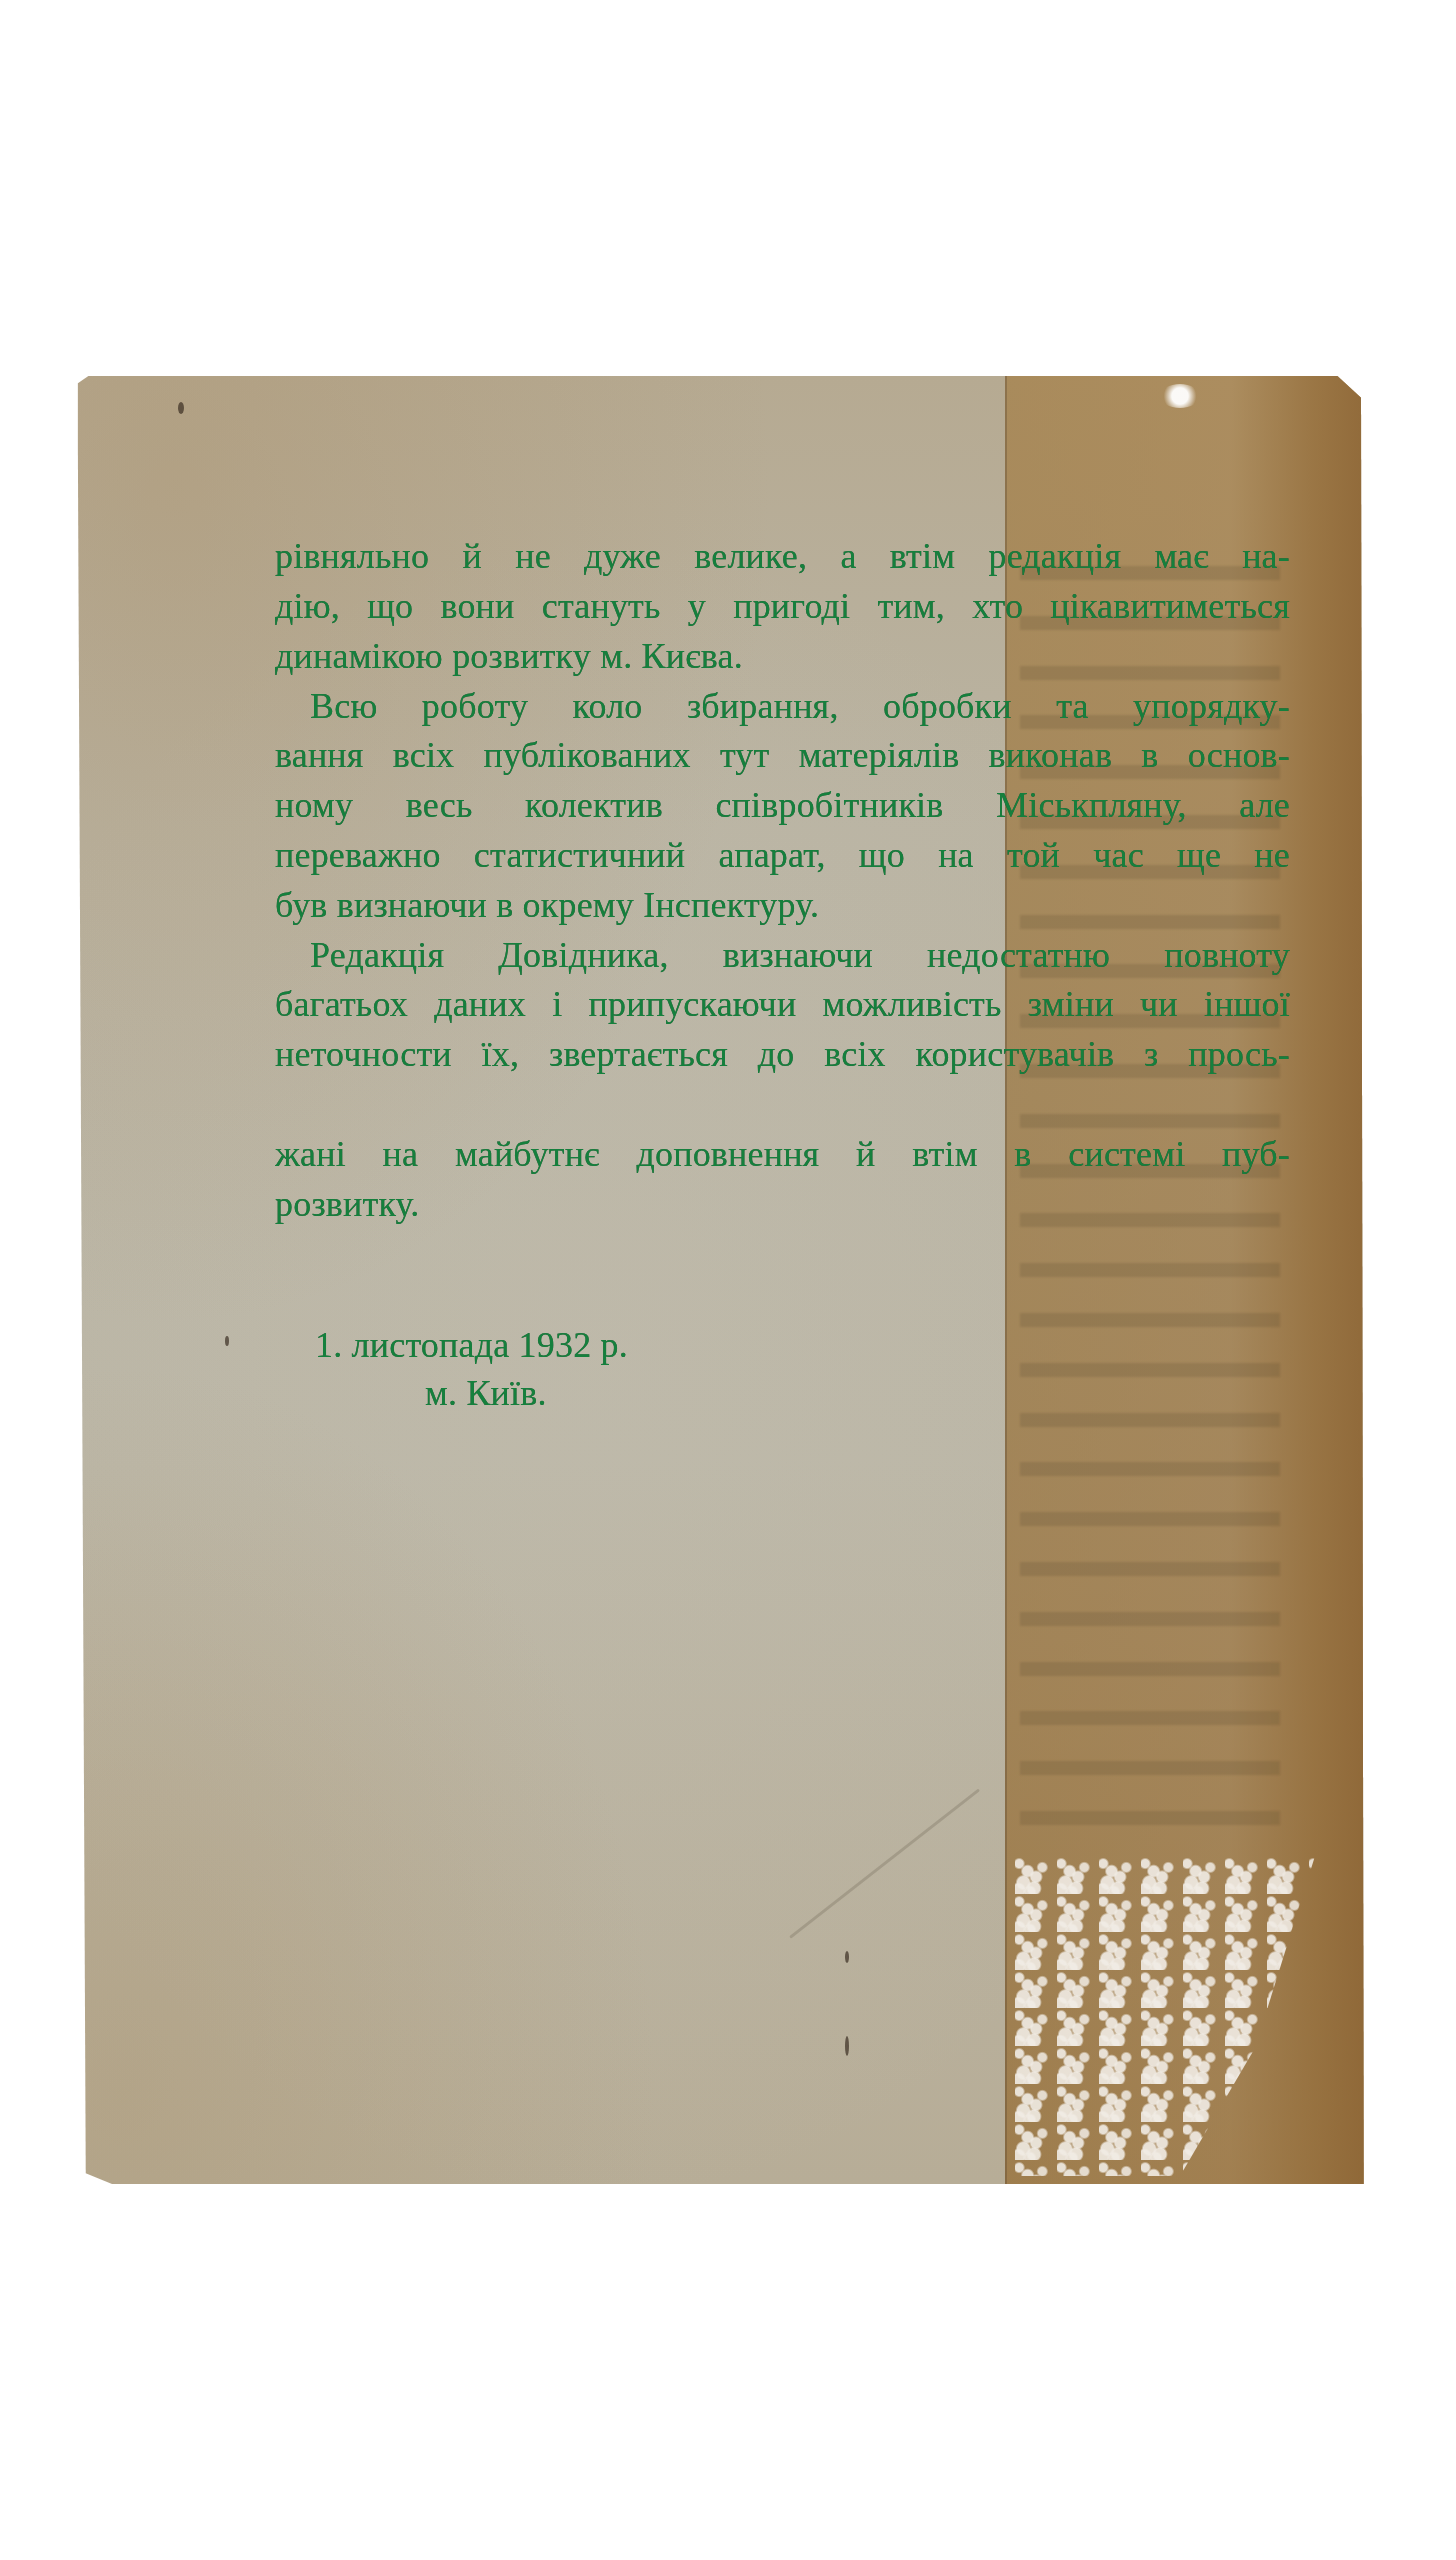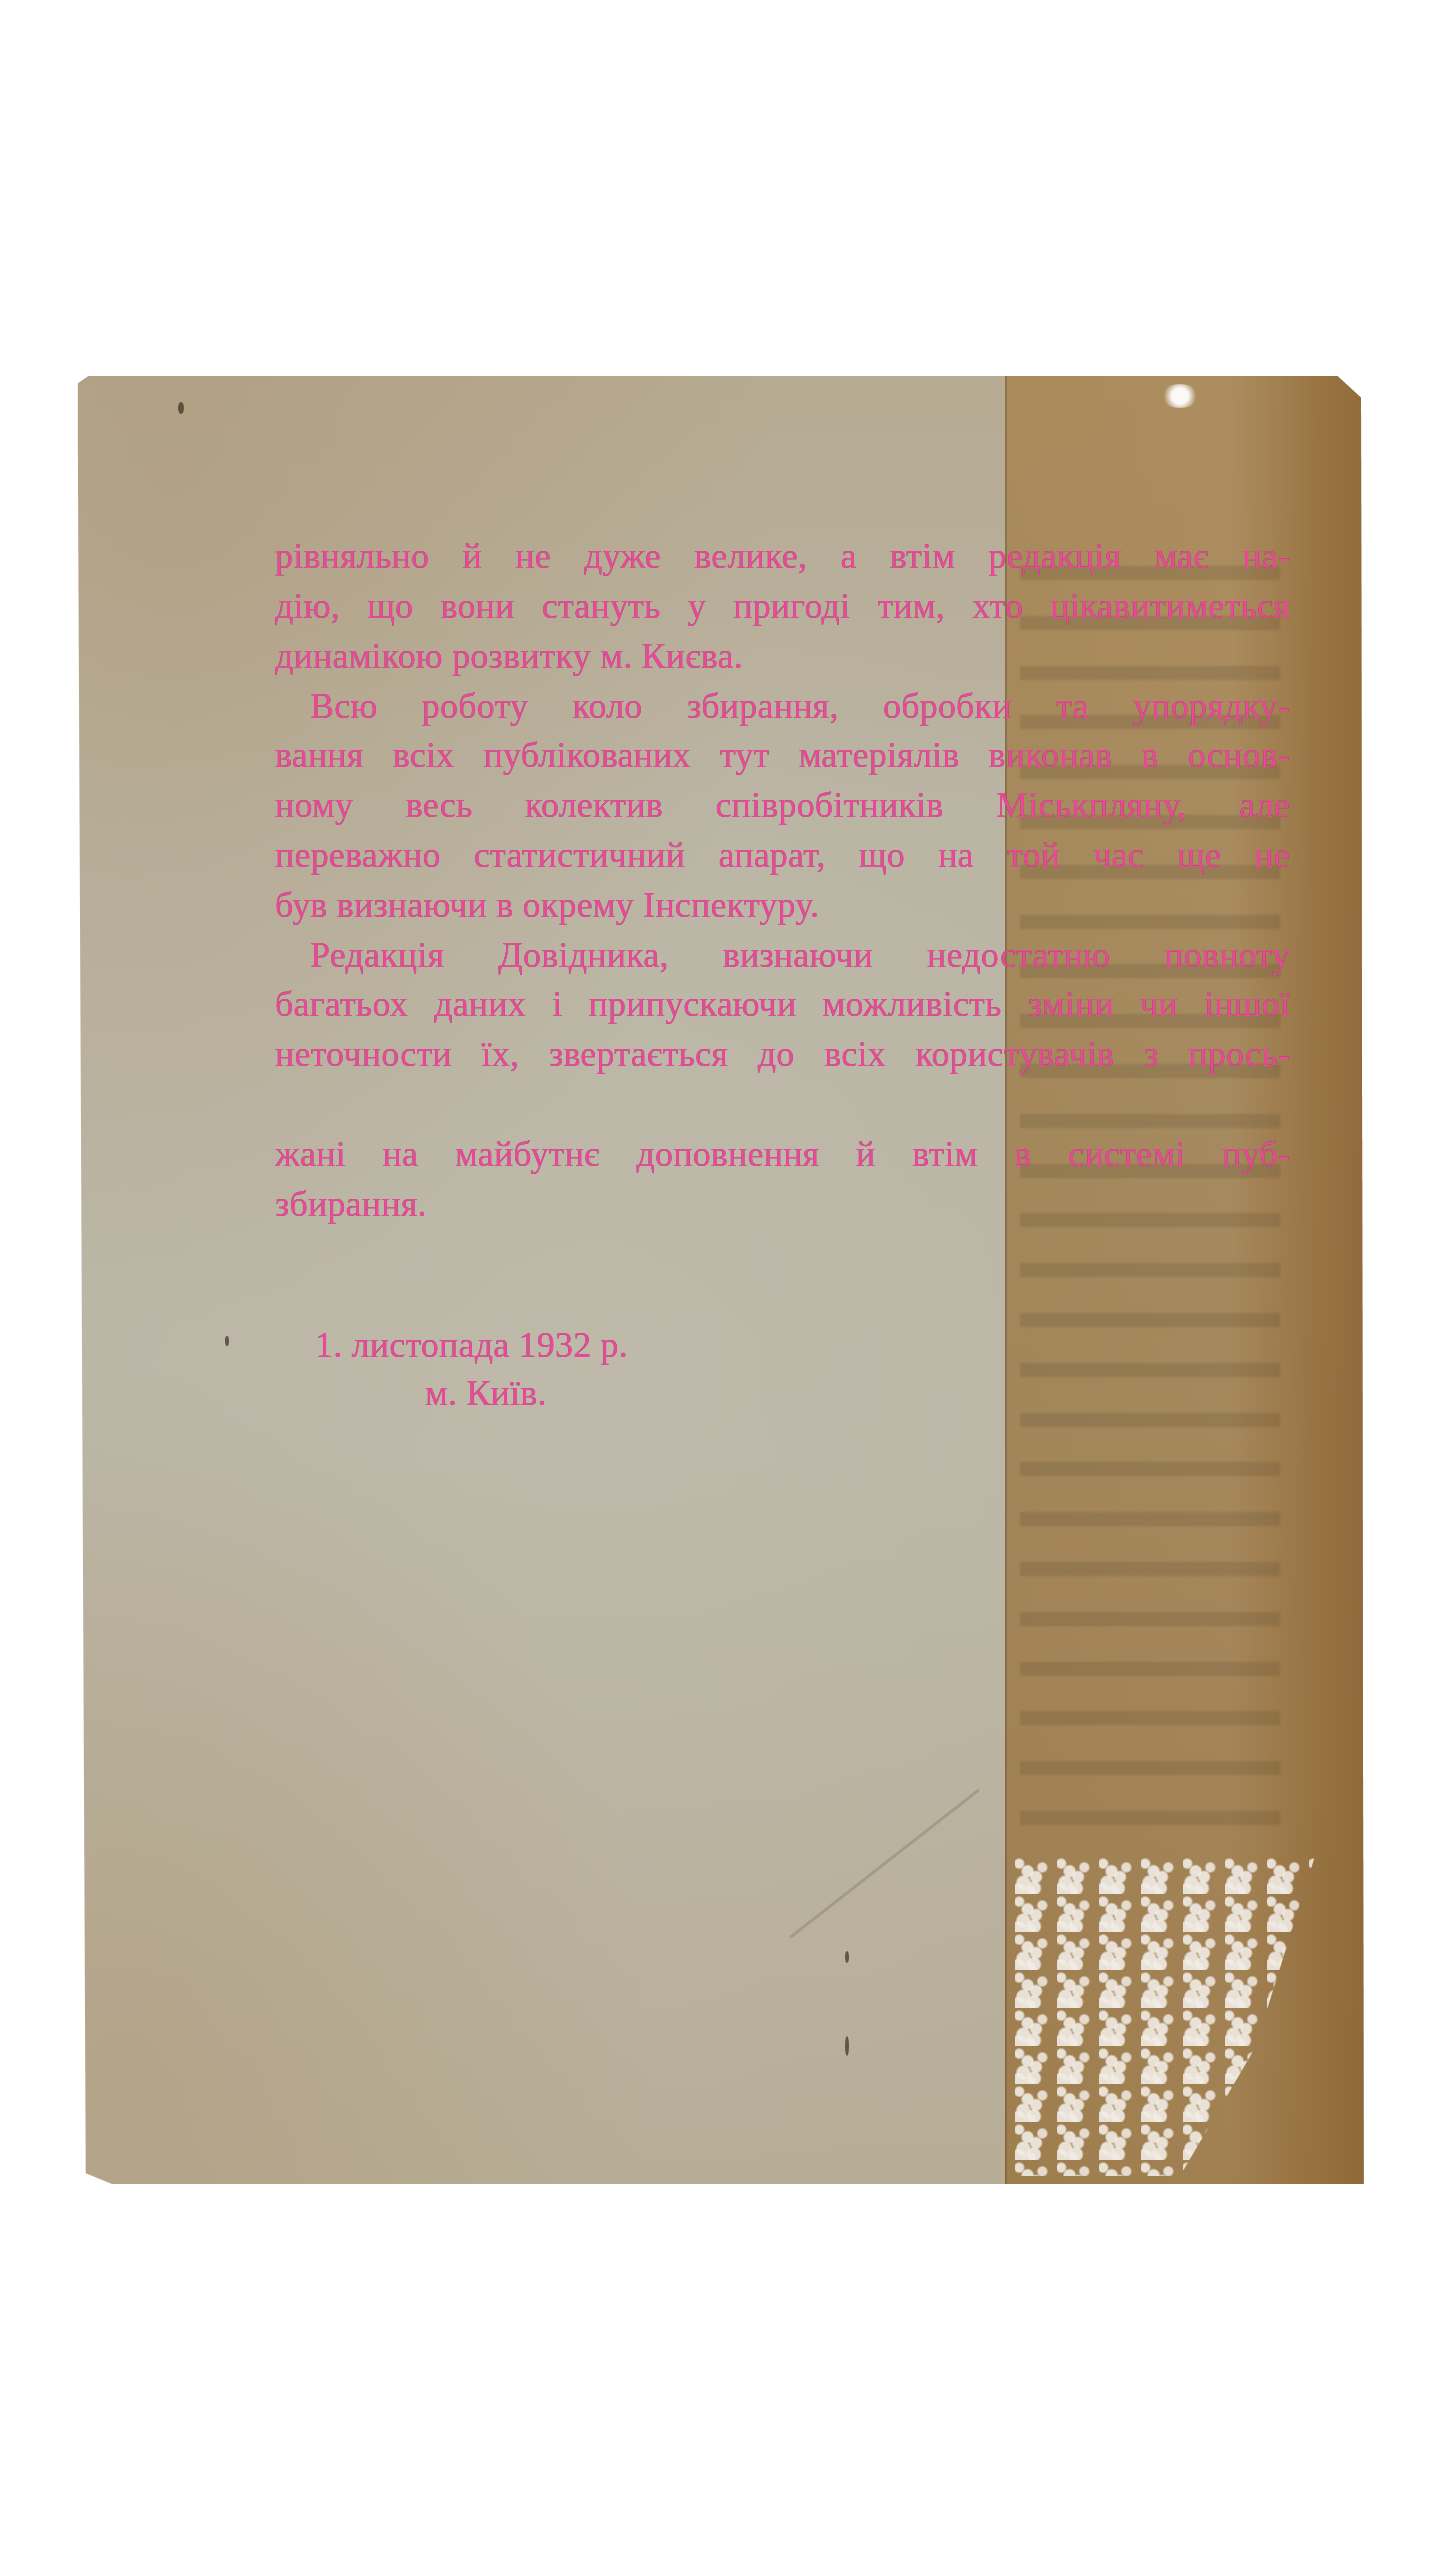--- a/index.html
+++ b/index.html
@@ -93,21 +93,21 @@
       transform-origin: left center;
       border-radius: 2px;
     }
     .text-layer {
       position: absolute;
       left: 0;
       top: 0;
       width: 1456px;
       height: 2560px;
       font-family: "Liberation Serif", "DejaVu Serif", serif;
-      color: #ec4899;
+      color: #15803d;
     }
     .line {
       position: absolute;
       white-space: nowrap;
       font-size: 36px;
       line-height: 40px;
       letter-spacing: 0.2px;
       transform-origin: left center;
       text-shadow: 0 0 0.6px rgba(20,18,14,0.6);
     }
@@ -154,17 +154,17 @@
   <div class="line justify last" style="top:636px;">динамікою розвитку м. Києва.</div>
   <div class="line justify" style="top:686px;left:310px;width:980px;">Всю роботу коло збирання, обробки та упорядку-</div>
   <div class="line justify" style="top:785px;">ному весь колектив співробітників Міськпляну, але</div>
   <div class="line justify" style="top:735px;">вання всіх публікованих тут матеріялів виконав в основ-</div>
   <div class="line justify" style="top:835px;">переважно статистичний апарат, що на той час ще не</div>
   <div class="line justify last" style="top:885px;">був визнаючи в окрему Інспектуру.</div>
   <div class="line justify" style="top:935px;left:310px;width:980px;">Редакція Довідника, визнаючи недостатню повноту</div>
   <div class="line justify" style="top:984px;">багатьох даних і припускаючи можливість зміни чи іншої</div>
   <div class="line justify" style="top:1034px;">неточности їх, звертається до всіх користувачів з прось-</div>
   <div class="line justify" style="top:1134px;">жані на майбутнє доповнення й втім в системі пуб-</div>
-  <div class="line justify last" style="top:1184px;">збирання.</div>
+  <div class="line justify last" style="top:1184px;">розвитку.</div>
 
   <div class="line" style="top:1325px;left:315px;">1. листопада 1932 р.</div>
   <div class="line" style="top:1373px;left:425px;">м. Київ.</div>
 </div>
 
 </body></html>

